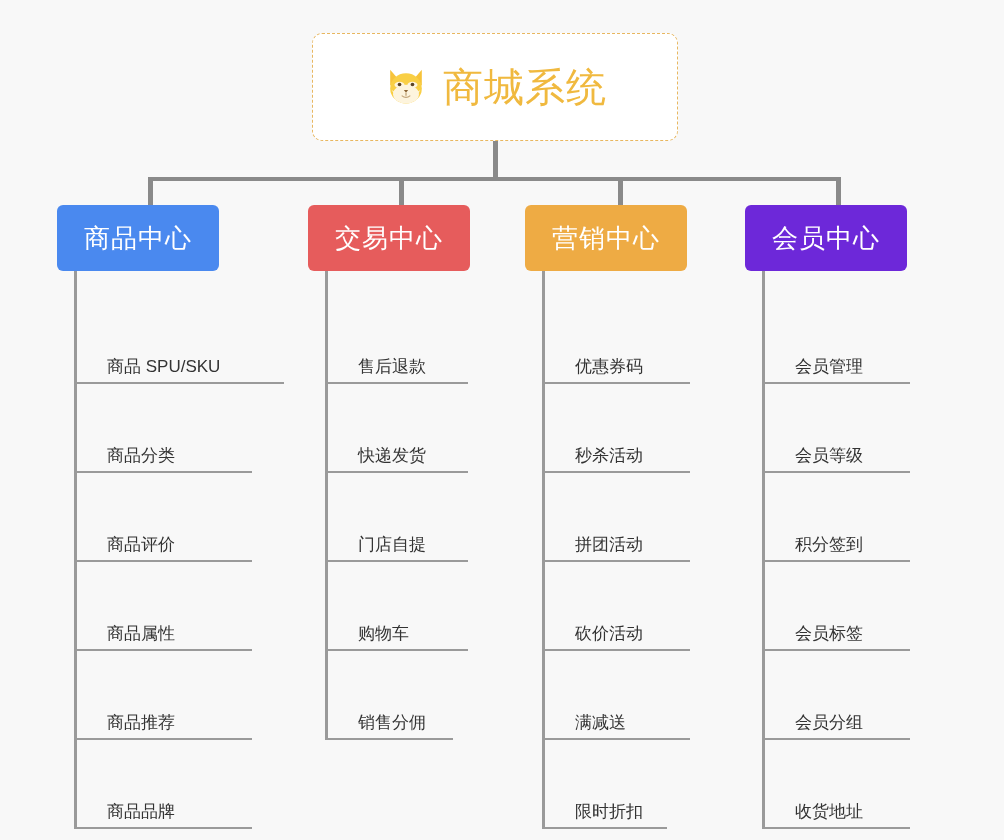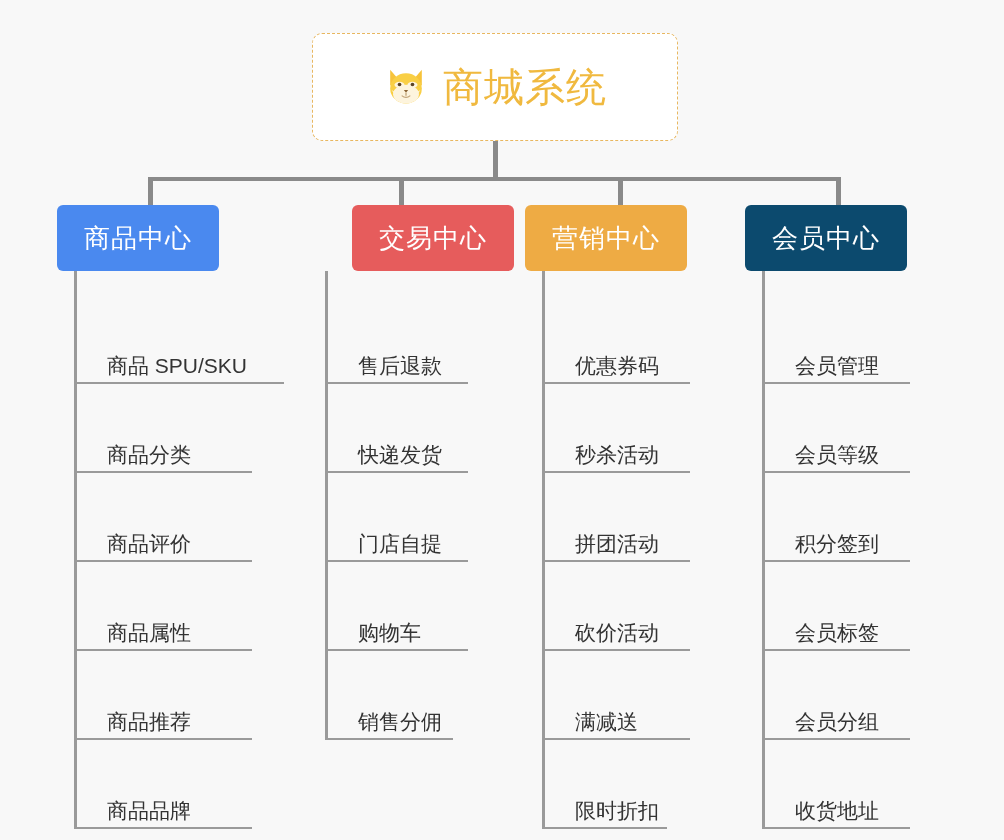--- a/index.html
+++ b/index.html
@@ -115,21 +115,21 @@
     border-bottom: 2px solid #9a9a9a;
     display: flex;
     align-items: flex-end;
     padding-left: 30px;
     padding-bottom: 5px;
   }
   .leaf-item:last-child {
     border-bottom: 2px solid #9a9a9a;
   }
   .leaf-label {
-    font-size: 21px;
+    font-size: 17px;
     color: #333333;
     line-height: 1.1;
     white-space: nowrap;
   }
 
   
   .branch.c0 .leaf-list { width: 175px; }
   .branch.c1 .leaf-list { width: 140px; }
   .branch.c2 .leaf-list { width: 145px; }
   .branch.c3 .leaf-list { width: 145px; }
@@ -186,21 +186,21 @@
       <div class="leaf-item">
           <span class="leaf-label">商品推荐</span>
         </div>
       <div class="leaf-item">
           <span class="leaf-label">商品品牌</span>
         </div>
     </div>
   </div>
 
   <div class="branch c1">
-    <div class="branch-header" style="background: rgb(230, 92, 92); margin-left: 44px;">交易中心</div>
+    <div class="branch-header" style="background: rgb(230, 92, 92);">交易中心</div>
     <div class="leaf-list">
       <div class="leaf-item">
           <span class="leaf-label">售后退款</span>
         </div>
       <div class="leaf-item">
           <span class="leaf-label">快递发货</span>
         </div>
       <div class="leaf-item">
           <span class="leaf-label">门店自提</span>
         </div>
@@ -231,21 +231,21 @@
       <div class="leaf-item">
           <span class="leaf-label">满减送</span>
         </div>
       <div class="leaf-item">
           <span class="leaf-label">限时折扣</span>
         </div>
     </div>
   </div>
 
   <div class="branch c3">
-    <div class="branch-header" style="background: #0c4a6e;">会员中心</div>
+    <div class="branch-header" style="background: #6d28d9;">会员中心</div>
     <div class="leaf-list">
       <div class="leaf-item">
           <span class="leaf-label">会员管理</span>
         </div>
       <div class="leaf-item">
           <span class="leaf-label">会员等级</span>
         </div>
       <div class="leaf-item">
           <span class="leaf-label">积分签到</span>
         </div>

